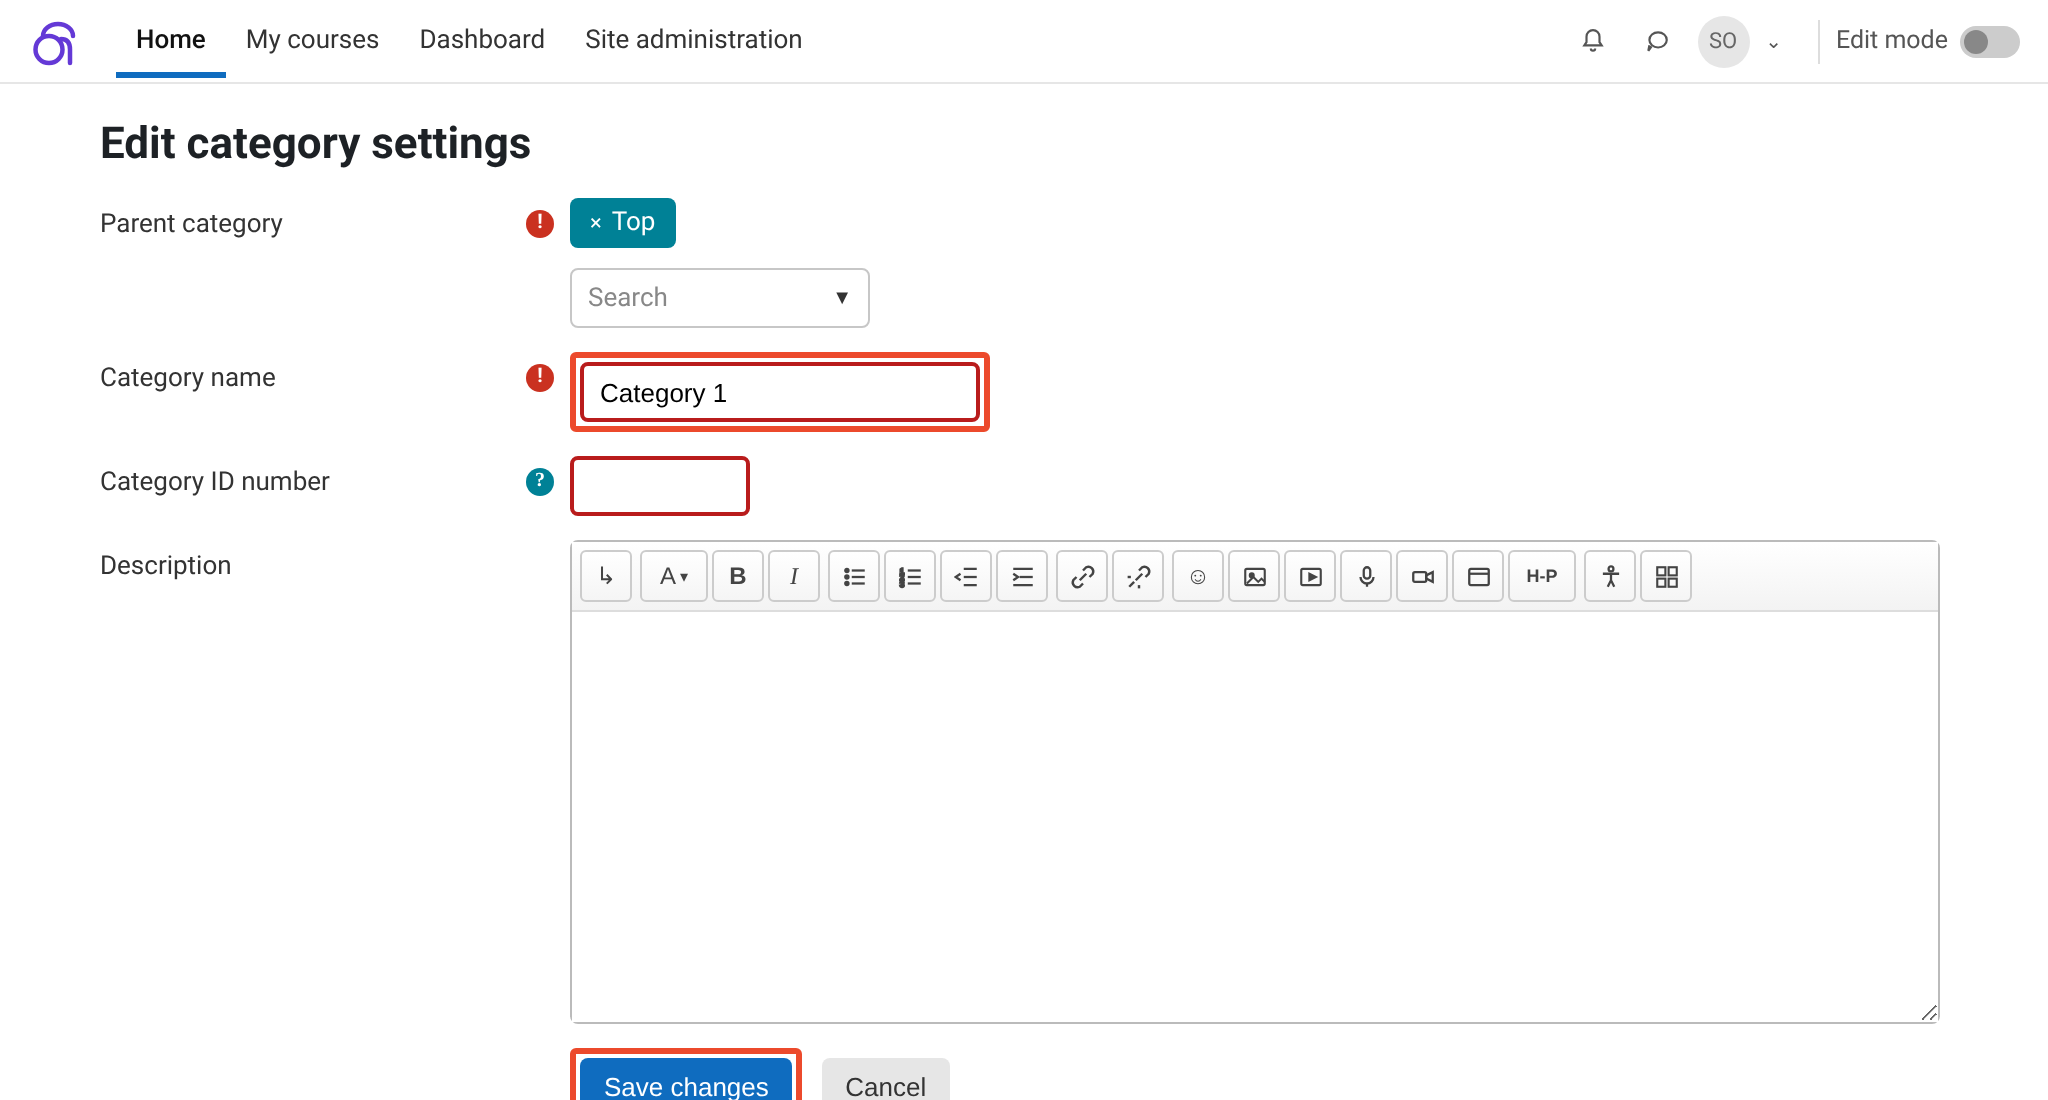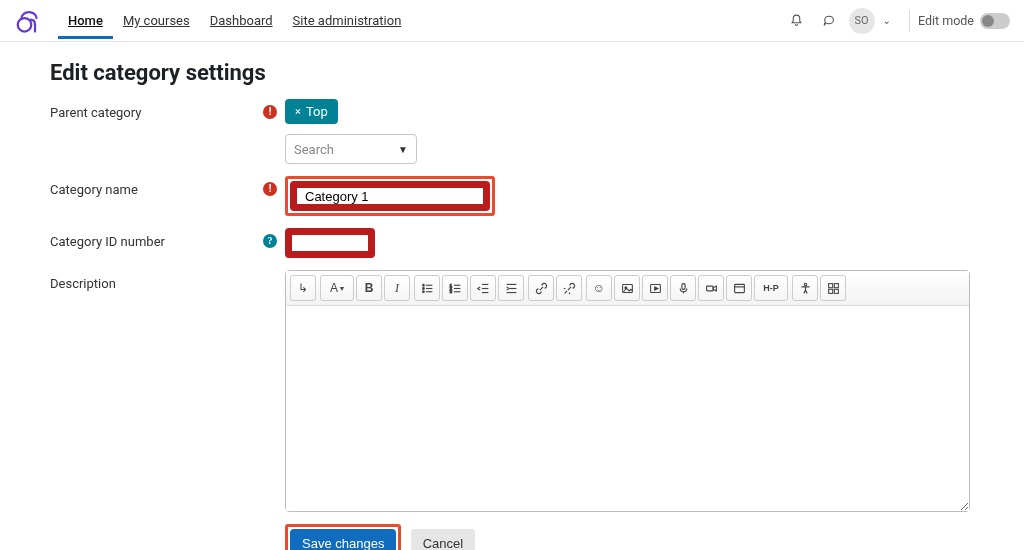--- a/index.html
+++ b/index.html
@@ -4,21 +4,21 @@
 <style>
   * { box-sizing: border-box; }
   html, body { margin: 0; padding: 0; font-family: -apple-system, "Segoe UI", Roboto, Arial, sans-serif; font-size: 13px; color: #1d2125; background: #fff; }
   body { width: 1024px; }
 
   
   .navbar { height: 42px; display: flex; align-items: center; padding: 0 14px; border-bottom: 1px solid #e6e6e6; }
   .logo { width: 30px; height: 30px; margin-right: 14px; display: flex; align-items: center; justify-content: center; }
   .logo svg { width: 30px; height: 30px; }
   .navlinks { display: flex; gap: 0; }
-  .navlink { padding: 11px 10px 10px; font-size: 13px; color: #333; cursor: pointer; text-decoration: underline; }
+  .navlink { padding: 11px 10px 10px; font-size: 13px; color: #333; cursor: pointer; }
   .navlink.active { border-bottom: 3px solid #0f6cbf; color: #111; font-weight: 500; padding-bottom: 8px; }
   .nav-spacer { flex: 1; }
   .nav-icon, .avatar, .caret-down { display: inline-flex; align-items: center; justify-content: center; margin: 16px 4px; color: #555; }
   .nav-icon { width: 24px; height: 24px; cursor: pointer; }
   .avatar { width: 26px; height: 26px; border-radius: 50%; background: #e6e6e6; font-size: 11px; color: #666; cursor: pointer; }
   .caret-down { font-size: 10px; margin-right: 10px; cursor: pointer; }
   .vsep { width: 1px; height: 22px; background: #ddd; margin: 0 8px; }
   .editmode-label { font-size: 12.5px; color: #555; margin-right: 6px; }
   .switch { width: 30px; height: 16px; border-radius: 10px; background: #ccc; position: relative; cursor: pointer; }
   .switch-knob { position: absolute; top: 2px; left: 2px; width: 12px; height: 12px; background: #888; border-radius: 50%; }
@@ -30,24 +30,24 @@
   .form-label { width: 205px; padding-top: 6px; font-size: 13px; color: #333; }
   .req-col { width: 30px; padding-top: 6px; display: flex; justify-content: center; }
   .req-icon, .help-icon { width: 14px; height: 14px; border-radius: 50%; display: inline-flex; align-items: center; justify-content: center; font-size: 10px; font-weight: 700; line-height: 1; }
   .req-icon { background: #ca3120; color: #fff; }
   .help-icon { background: #008196; color: #fff; font-family: Georgia, serif; }
   .controls { flex: 1; }
 
   .tag { display: inline-flex; align-items: center; background: #008196; color: #fff; border-radius: 4px; padding: 5px 10px; font-size: 13px; cursor: default; }
   .tag-x { margin-right: 5px; font-size: 11px; cursor: pointer; }
 
-  .search-select { display: flex; align-items: center; justify-content: space-between; width: 132px; height: 30px; border: 1px solid #c7c7c7; border-radius: 4px; padding: 0 8px; color: #888; font-size: 13px; cursor: pointer; margin-top: 10px; background: #fff; }
+  .search-select { display: flex; align-items: center; justify-content: space-between; width: 150px; height: 30px; border: 1px solid #c7c7c7; border-radius: 4px; padding: 0 8px; color: #888; font-size: 13px; cursor: pointer; margin-top: 10px; background: #fff; }
   .search-select .tri { font-size: 10px; color: #333; }
 
-  .text-input { height: 30px; border: 7px solid #b91c1c; border-radius: 4px; padding: 0 8px; font-size: 13px; background: #fff; }
+  .text-input { height: 30px; border: 2px solid #b91c1c; border-radius: 4px; padding: 0 8px; font-size: 13px; background: #fff; }
   .input-name { width: 200px; }
   .input-id { width: 90px; }
 
   .hl-box { border: 3px solid #ec4a2c; border-radius: 3px; padding: 2px; display: inline-block; }
   .hl-box-save { margin-top: 12px; }
 
   
   .editor-wrap { width: 685px; border: 1px solid #bbb; border-radius: 4px; background: #fff; }
   .toolbar { display: flex; flex-wrap: wrap; padding: 4px; border-bottom: 1px solid #ddd; background: linear-gradient(#fff, #f3f3f3); gap: 4px; }
   .tb-group { display: flex; gap: 2px; }

